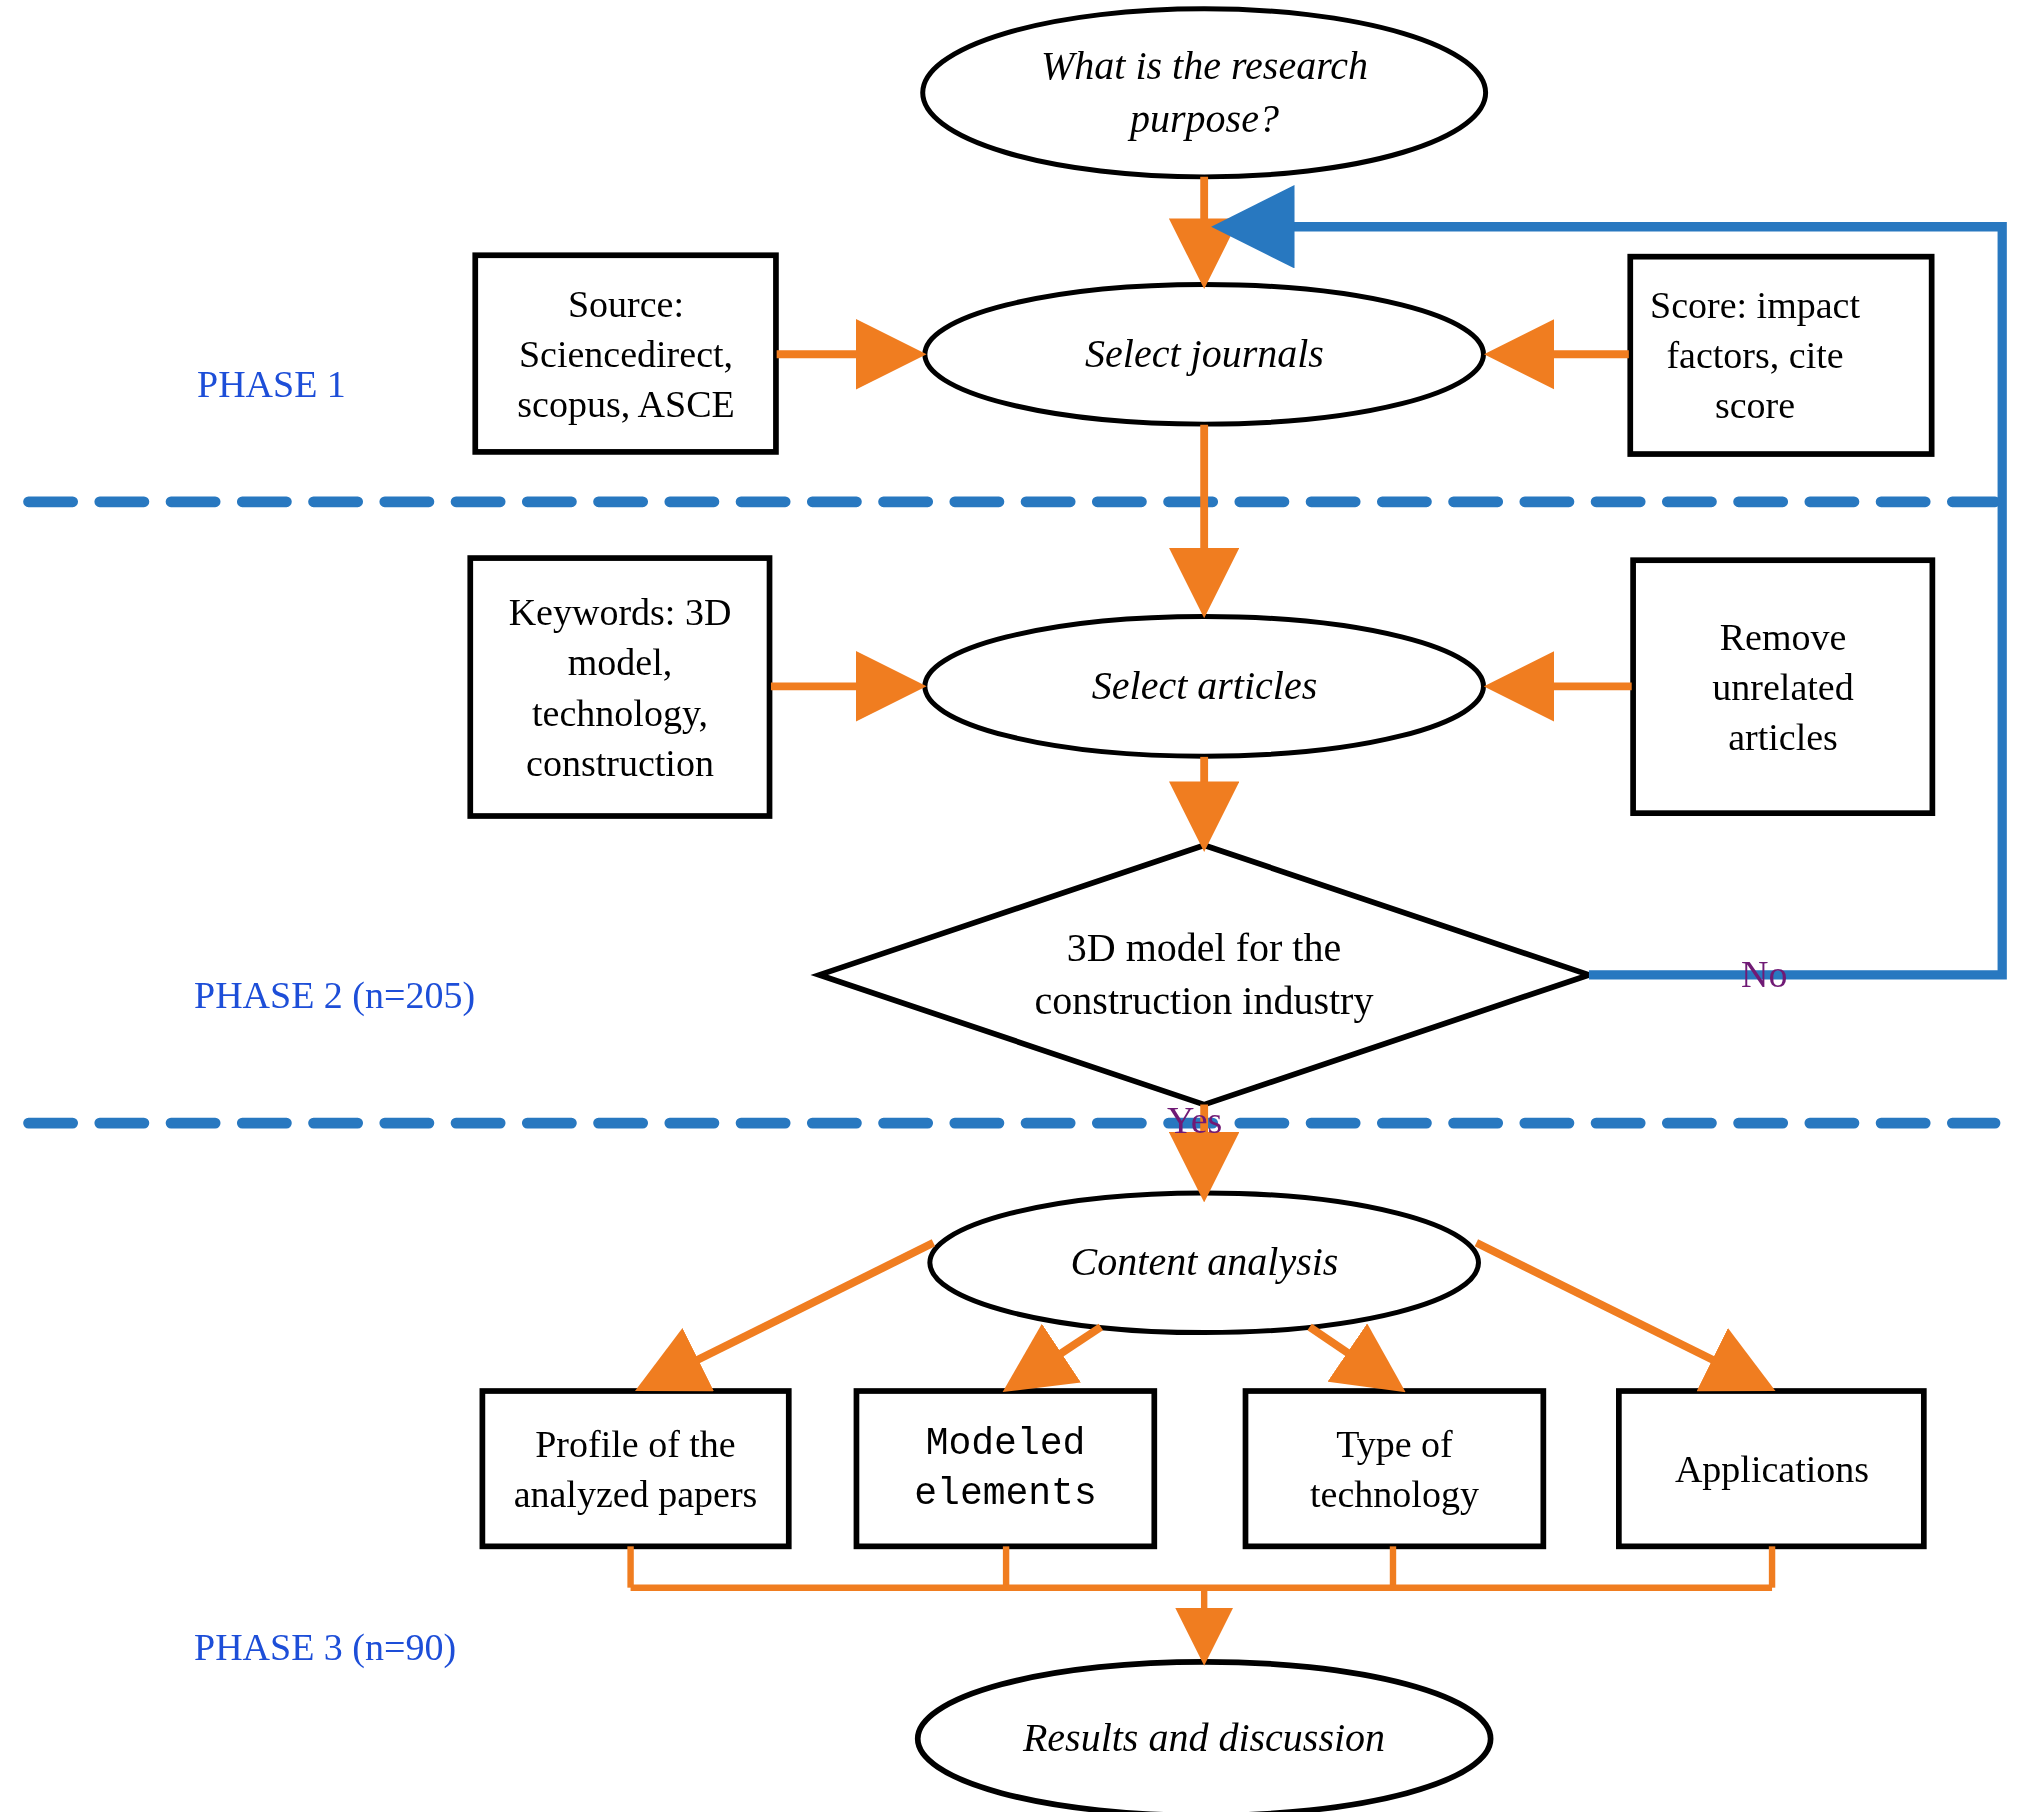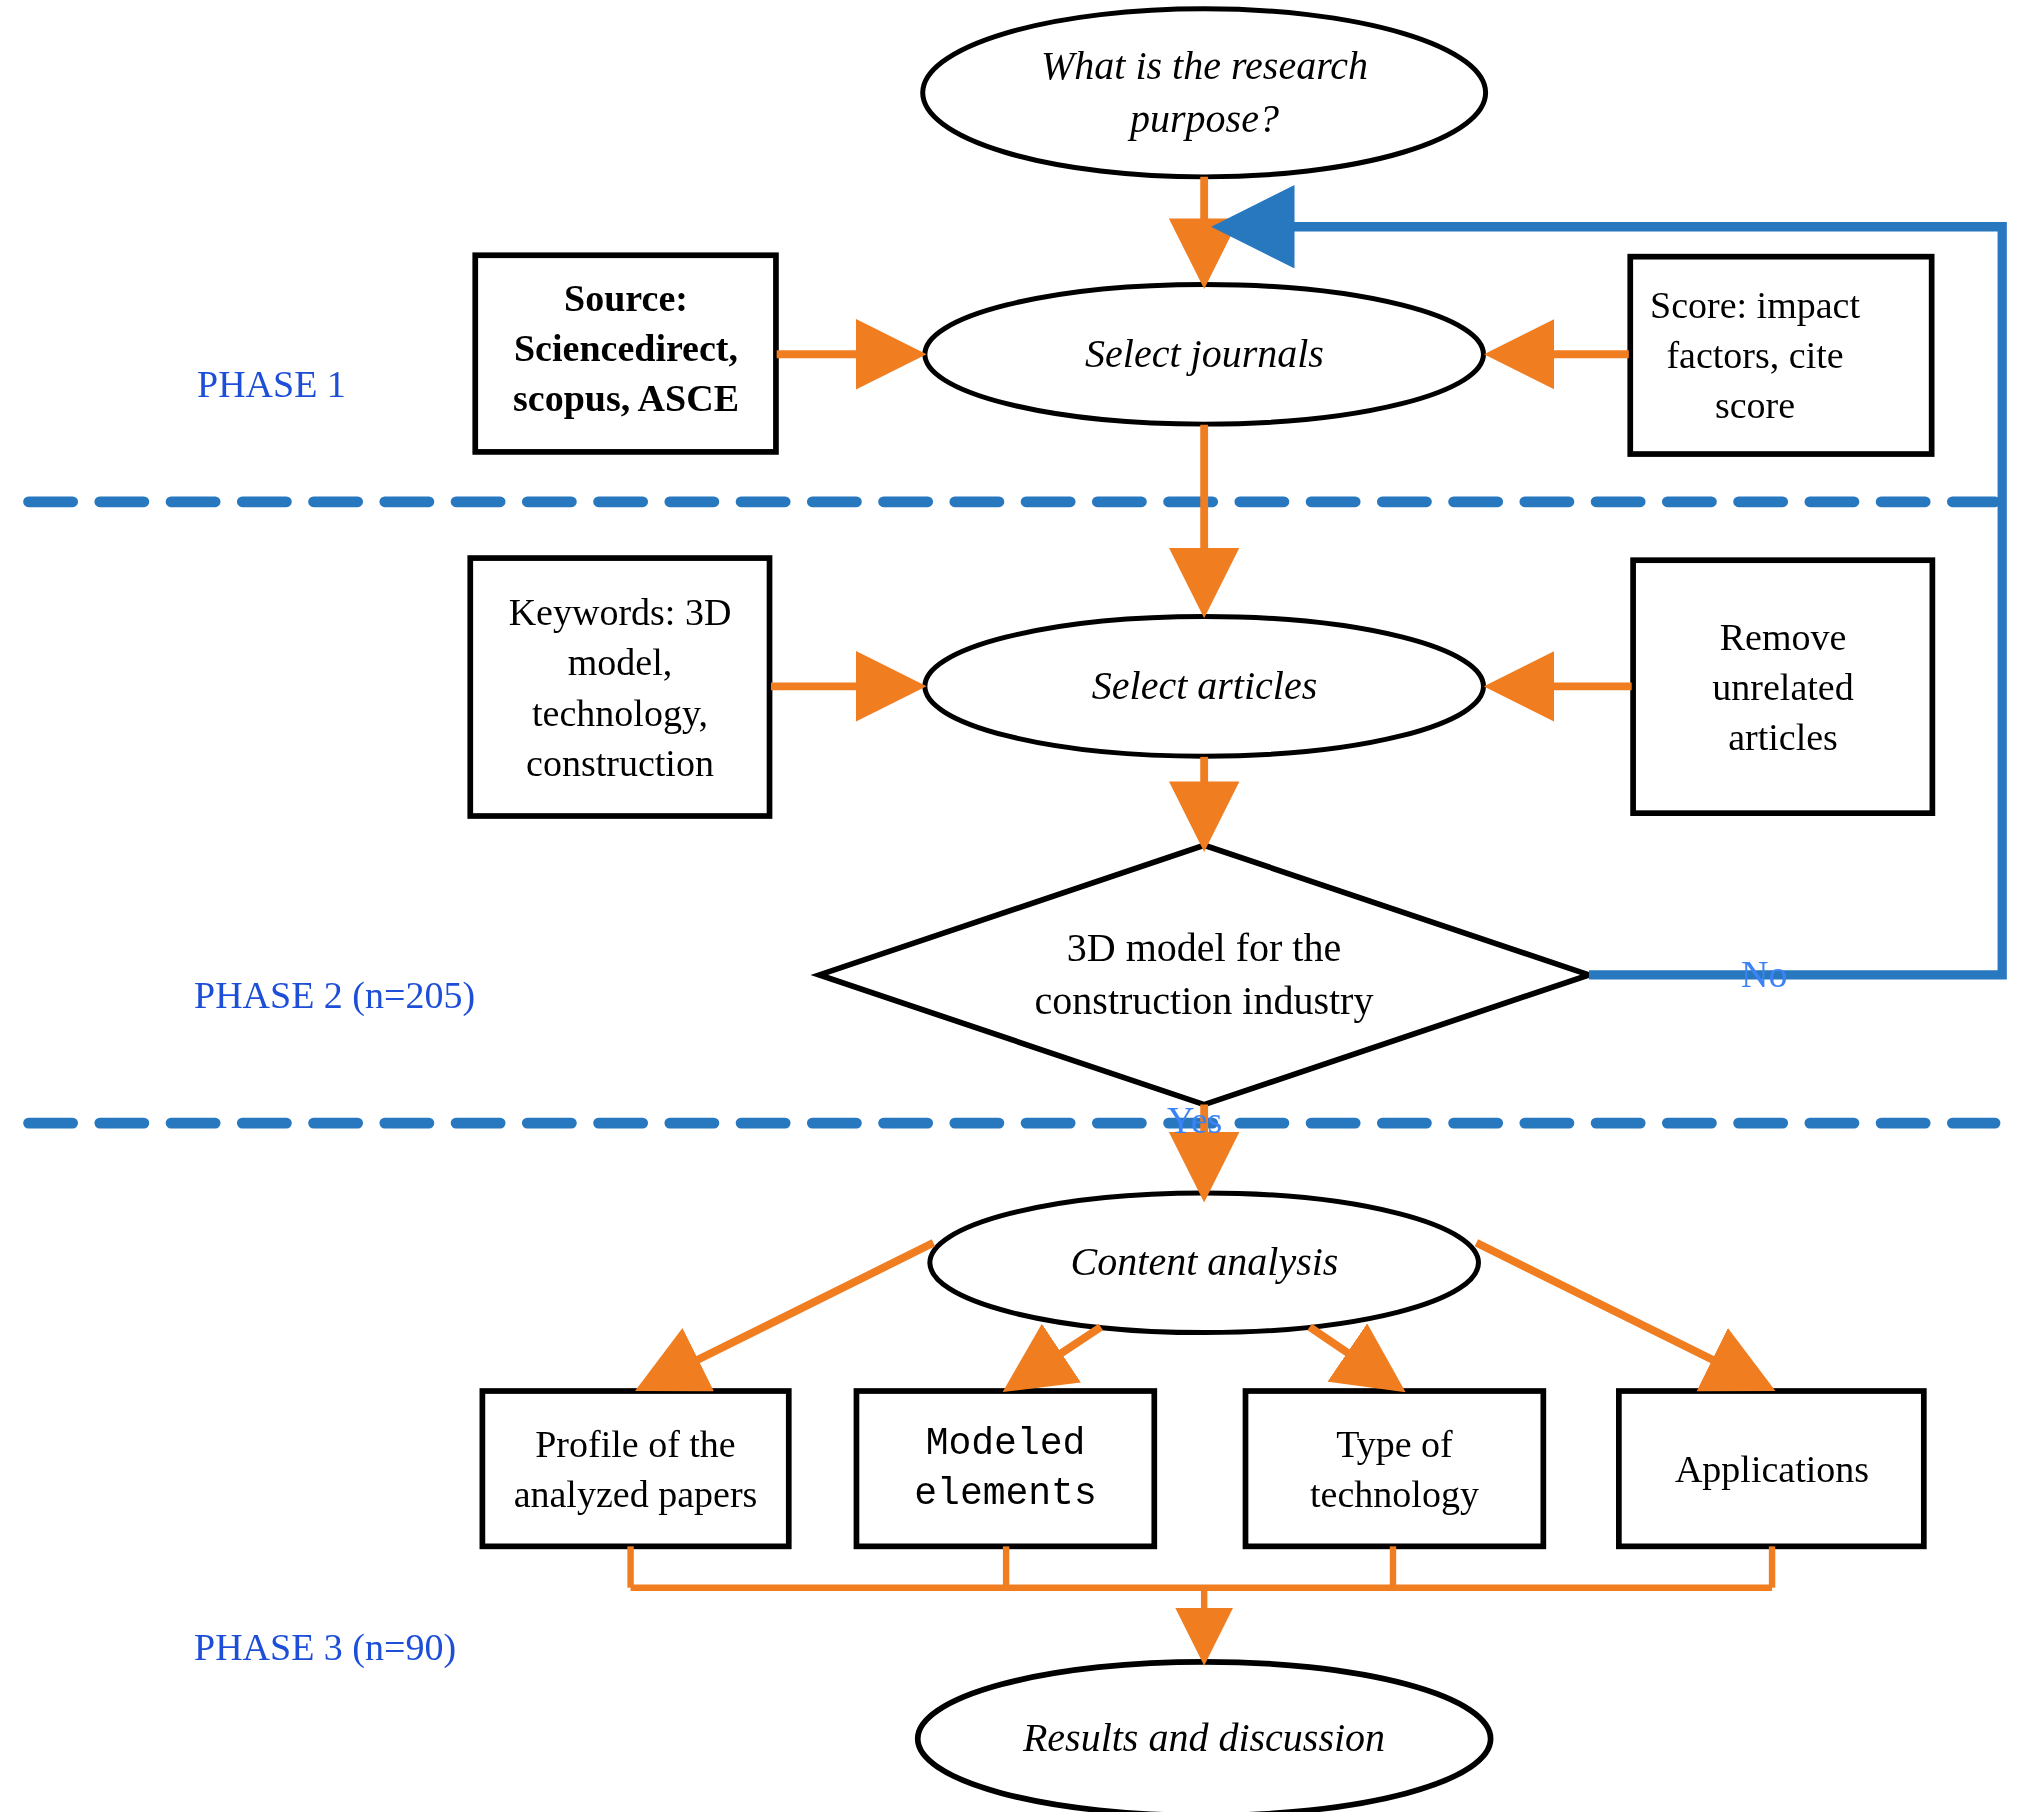--- a/index.html
+++ b/index.html
@@ -34,21 +34,21 @@
     white-space: pre-line;
   }
   .phase-label {
     position: absolute;
     color: #1d4ed8;
     font-size: 38px;
     white-space: nowrap;
   }
   .edge-label {
     position: absolute;
-    color: #3b82f6;
+    color: #701a75;
     font-size: 38px;
     white-space: nowrap;
   }
   .n-ellipse { font-size: 40px; font-style: italic; }
   .n-box { font-size: 38px; }
   .n-diamond { font-size: 40px; }
 </style>
 </head>
 <body>
 
@@ -119,21 +119,21 @@
     <path d="M 2487 2170 L 2487 2228" fill="none" stroke="#F07D20" stroke-width="9"></path>
     <line x1="885" y1="2228" x2="2487" y2="2228" stroke="#F07D20" stroke-width="9"></line>
     <line x1="1690" y1="2228" x2="1690" y2="2325" stroke="#F07D20" stroke-width="9" marker-end="url(#arrow-orange)"></line>
 
     <path d="M 2230 1368 L 2810 1368 L 2810 318 L 1718 318" fill="none" stroke="#2878C0" stroke-width="13" marker-end="url(#arrow-blue)"></path>
   </svg>
 
   <div class="node-label n-ellipse" style="left:955px; top:28.5px; width:499px; height:128px;">What is the research
 purpose?</div>
 
-  <div class="node-label n-box" style="left:479px; top:253px; width:294px; height:190px;font-weight:bold;">Source:
+  <div class="node-label n-box" style="left:479px; top:259px; width:294px; height:190px;">Source:
 Sciencedirect,
 scopus, ASCE</div>
 
   <div class="node-label n-ellipse" style="left:955px; top:314px; width:499px; height:81px;">Select journals</div>
 
   <div class="node-label n-box" style="left:1634px; top:260px; width:242px; height:190px;">Score: impact
 factors, cite
 score</div>
 
   <div class="node-label n-box" style="left:474px; top:562px; width:292px; height:251px;">Keywords: 3D

